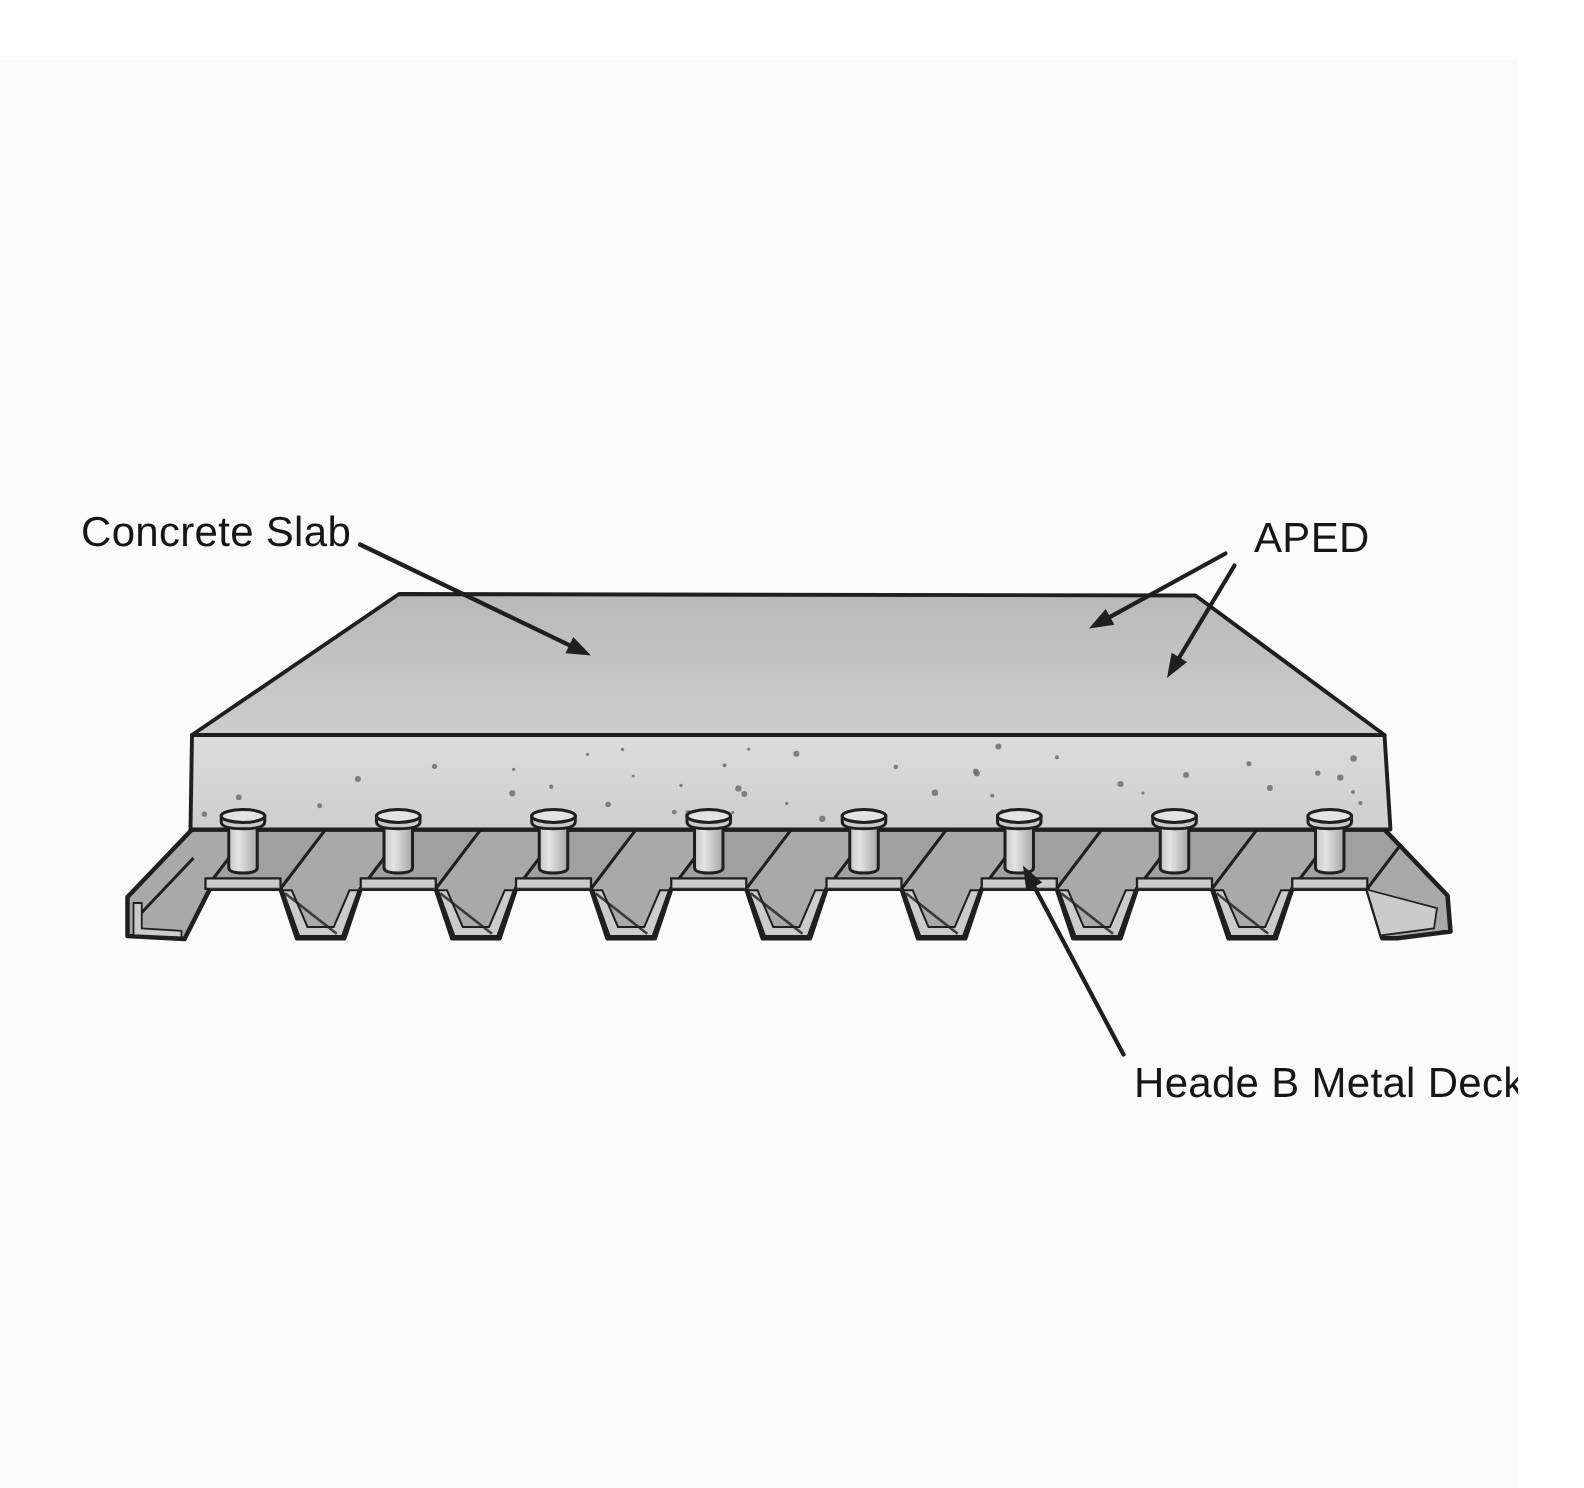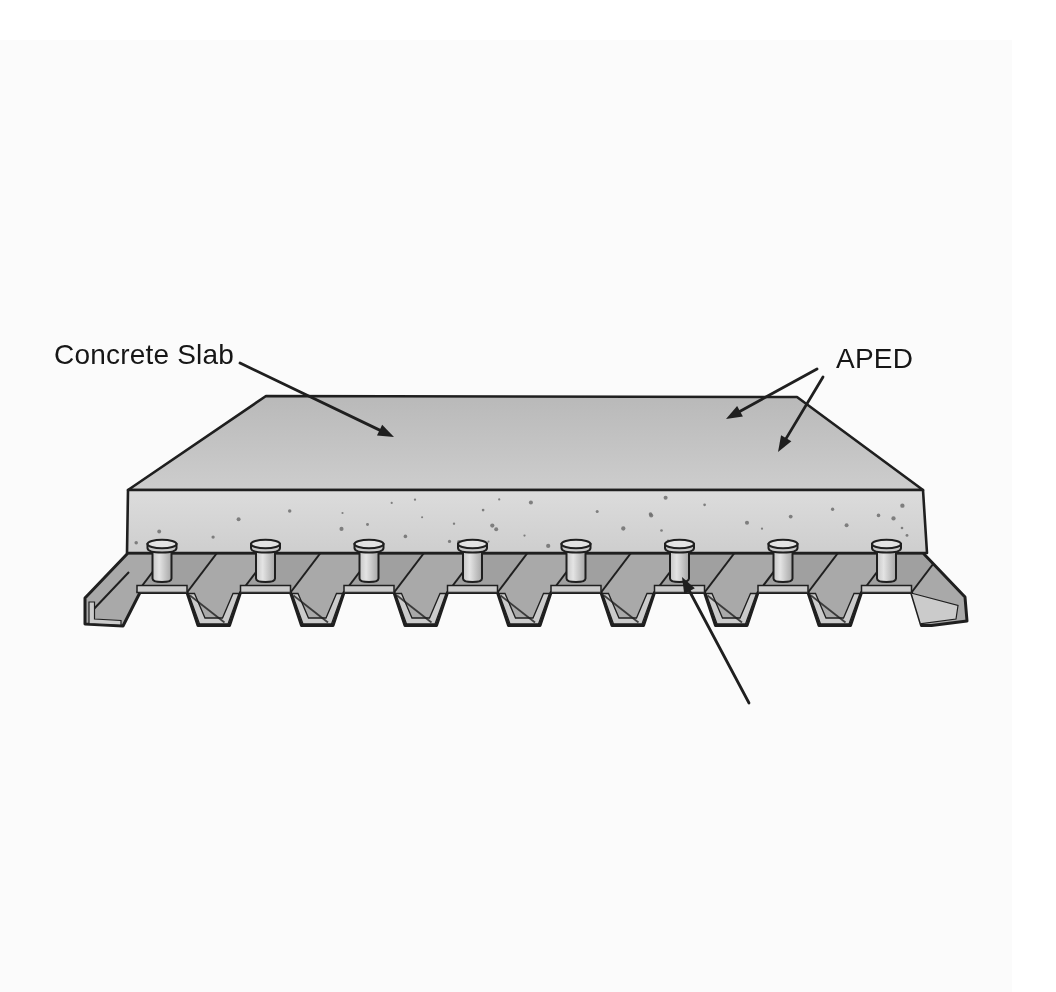--- a/index.html
+++ b/index.html
@@ -202,13 +202,14 @@
         </g>
         <g>
           <line x1="749" y1="663" x2="688.1034578230291" y2="548.4781445627115" stroke="var(--outline,#1f1f1f)" stroke-width="2.8" stroke-linecap="round"></line>
           <polygon points="682,537 694.809553272672,548.3099666204007 684.214342907092,553.9439276878122" fill="var(--outline,#1f1f1f)"></polygon>
         </g>
       </g>
   </svg>
 
   <div class="diagram-label" style="left:54px;top:300px">Concrete Slab</div>
   <div class="diagram-label" style="left:836px;top:304px">APED</div>
+  <div class="diagram-label" style="left:756px;top:667px">Heade B Metal Deck</div>
 </div>
 
 </body></html>

